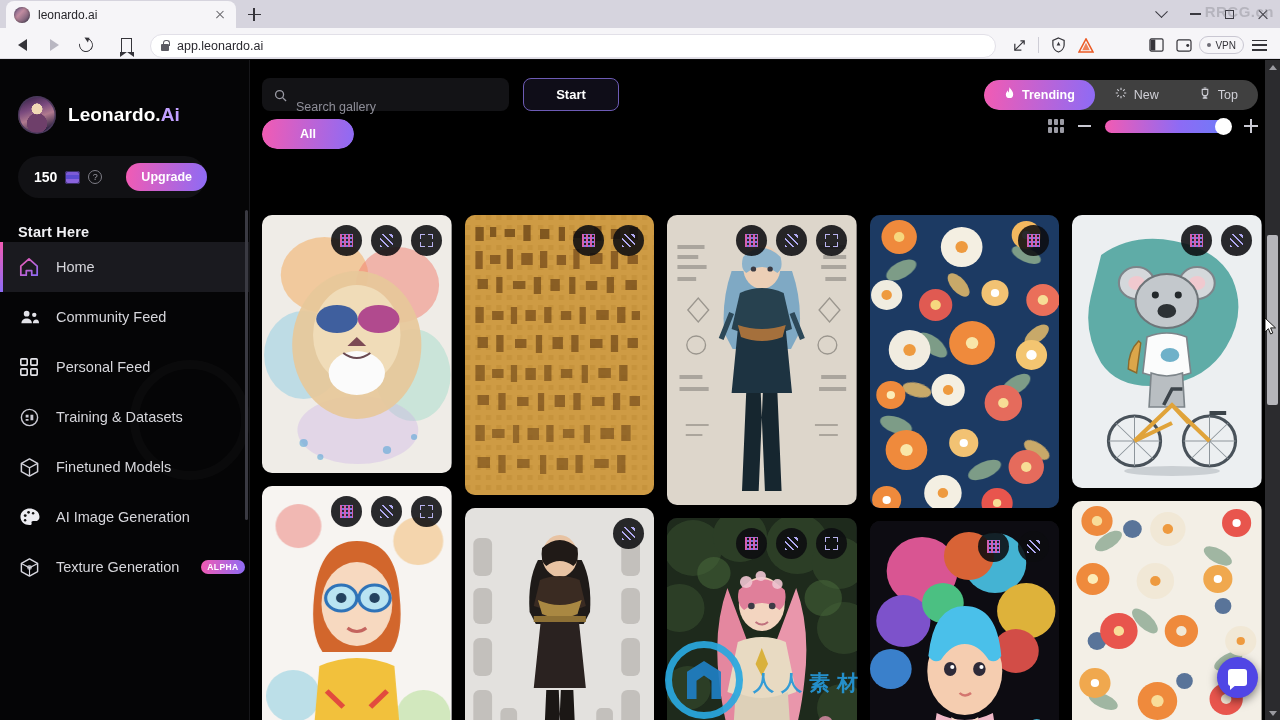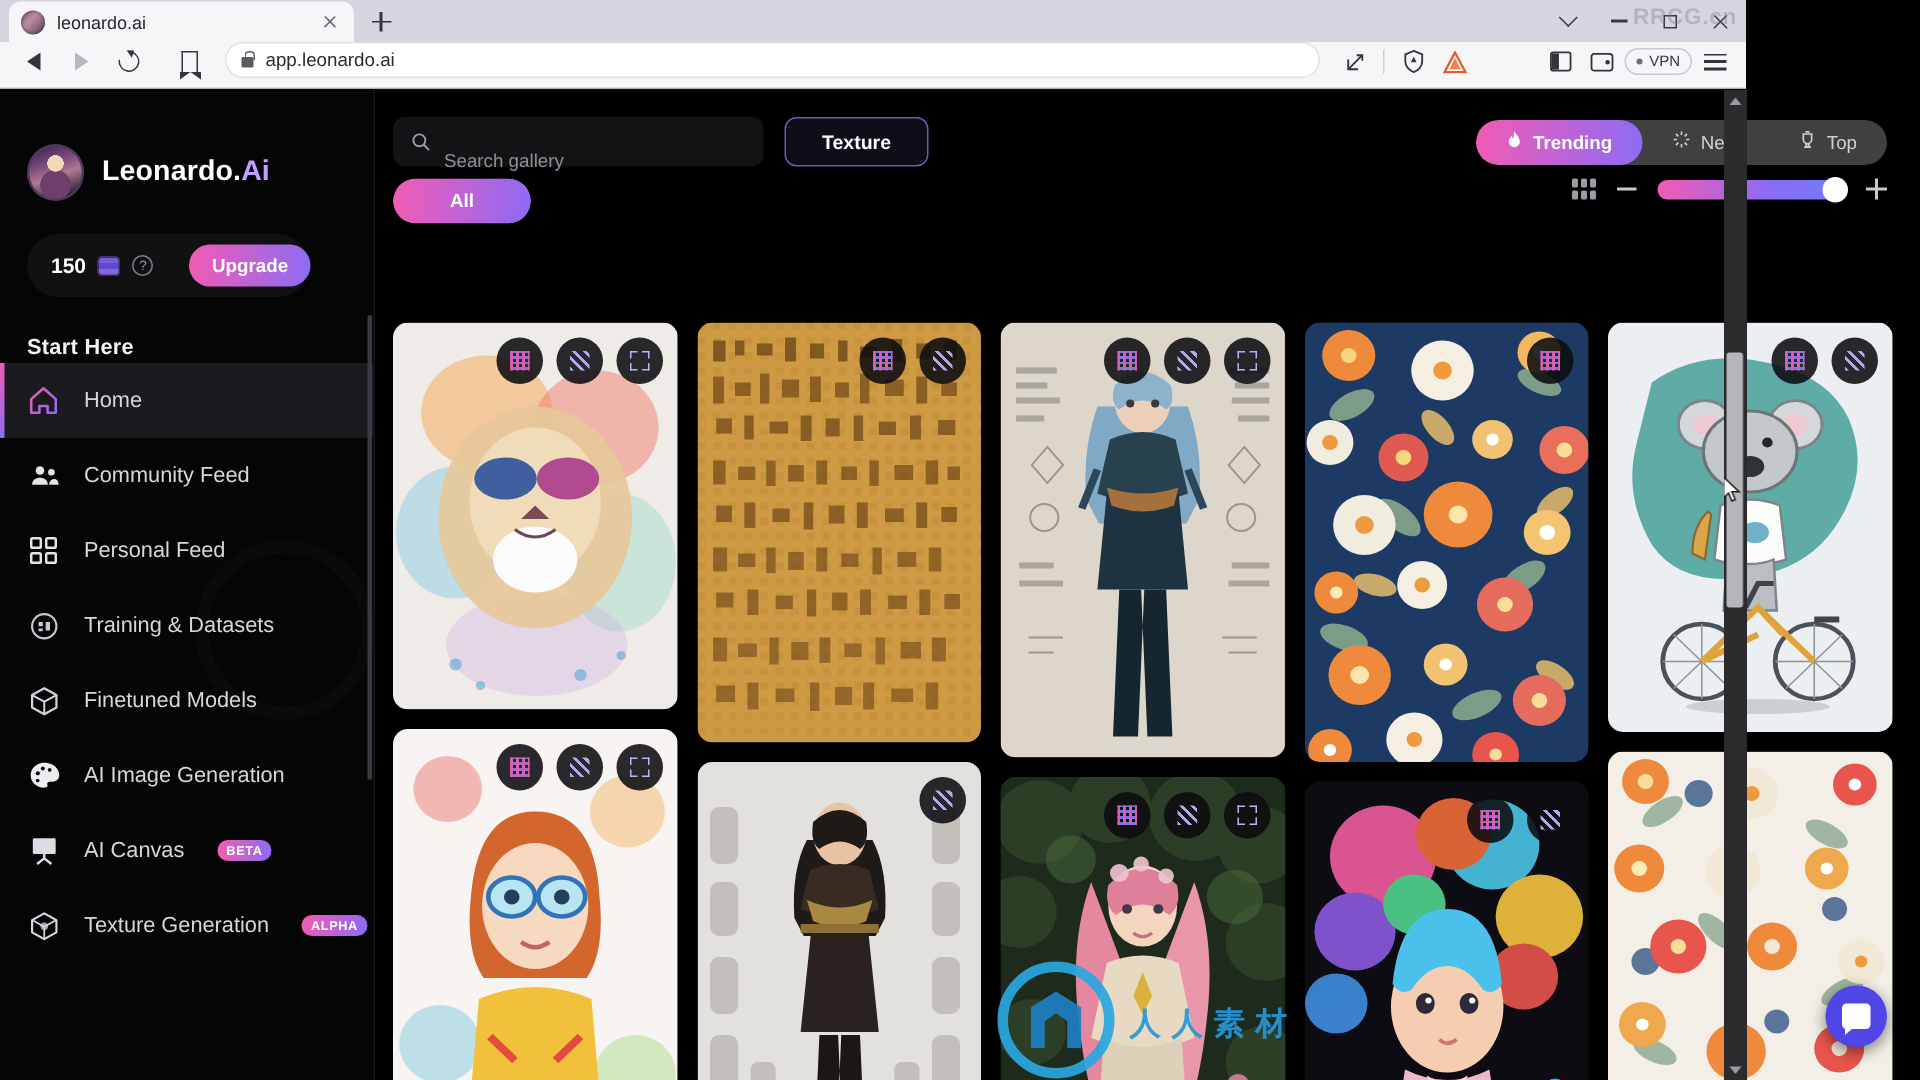--- a/index.html
+++ b/index.html
@@ -4,21 +4,21 @@
 <style>
   * { box-sizing: border-box; margin: 0; padding: 0; }
   html, body {
     width: 1280px; height: 720px;
     overflow: hidden;
     font-family: "Liberation Sans", sans-serif;
     background: #000;
   }
 
   
-  .browser { width: 1164px; height: 720px; position: relative; background:#0a0a0a; }
+  .browser { width: 1280px; height: 720px; position: relative; background:#0a0a0a; }
 
   .tabstrip {
     height: 28px; background: #d6d4de; display: flex; align-items: flex-end;
     position: relative;
   }
   .tab {
     width: 230px; height: 27px; background: #f6f5f8; border-radius: 8px 8px 0 0;
     display: flex; align-items: center; padding: 0 8px; gap: 8px; margin-left: 6px;
     position: relative;
   }
@@ -57,21 +57,21 @@
   .wc-min { width: 11px; height: 1.4px; background: #3a3940; }
   .wc-max { width: 9px; height: 9px; border: 1.4px solid #3a3940; }
   .wc-close { width: 12px; height: 12px; position: relative; }
   .wc-close::before, .wc-close::after {
     content:""; position:absolute; left:0; top:5.5px; width:12px; height:1.4px; background:#3a3940;
   }
   .wc-close::before { transform: rotate(45deg); }
   .wc-close::after  { transform: rotate(-45deg); }
 
   .navbar {
-    height: 31px; background: #f6f5f8; display: flex; align-items: flex-start;
+    height: 31px; background: #f6f5f8; display: flex; align-items: flex-end;
     padding: 0 8px; gap: 4px; border-bottom: 1px solid #dedce4;
   }
   .navbtn { width: 28px; height: 26px; display:flex; align-items:center; justify-content:center; }
   .tri-l { width:0;height:0;border-top:6px solid transparent;border-bottom:6px solid transparent;
            border-right:9px solid #35343a; }
   .tri-r { width:0;height:0;border-top:6px solid transparent;border-bottom:6px solid transparent;
            border-left:9px solid #b9b7c2; }
   .reload { width:14px;height:14px;border:1.6px solid #35343a;border-radius:50%;
             border-top-color: transparent; transform: rotate(-35deg); position: relative; }
   .reload::after { content:""; position:absolute; right:-1px; top:-1px; width:0;height:0;
@@ -487,30 +487,20 @@
               <path d="M11 1.5 C5.5 1.5 1.5 5.4 1.5 10.3 C1.5 15.2 5.5 19 11 19 c2 0 2.6-1 2.2-2 -.5-1.3 .4-2.2 1.8-2.2 h2 c2.6 0 4.5-1.8 4.5-4.4 C21.5 5.2 17 1.5 11 1.5Z" fill="#ececf1"></path>
               <circle cx="6.5" cy="9" r="1.5" fill="#111"></circle>
               <circle cx="10" cy="5.6" r="1.4" fill="#111"></circle>
               <circle cx="14.8" cy="6.6" r="1.3" fill="#111"></circle>
               <circle cx="6.4" cy="14" r="1.3" fill="#111"></circle>
             </svg>
         </div>
         <span>AI Image Generation</span>
       </div>
 
-      <div class="sb-item">
-        <div class="sb-ic">
-          <svg width="21" height="20" viewBox="0 0 22 21">
-              <rect x="3" y="2" width="16" height="11" rx="1" fill="#dcdce4"></rect>
-              <path d="M11 13 V17 M11 16 L6 20 M11 16 L16 20" stroke="#dcdce4" stroke-width="1.7"></path>
-            </svg>
-        </div>
-        <span>AI Canvas</span>
-        <span class="badge">BETA</span>
-      </div>
 
       <div class="sb-item">
         <div class="sb-ic">
           <svg width="21" height="21" viewBox="0 0 22 22">
               <path d="M11 2 L19.5 6.7 V15.3 L11 20 L2.5 15.3 V6.7 Z" fill="none" stroke="#d8d8e0" stroke-width="1.5" stroke-linejoin="round"></path>
               <path d="M2.5 6.7 L11 11.3 L19.5 6.7 M11 11.3 V20" fill="none" stroke="#d8d8e0" stroke-width="1.2"></path>
               <circle cx="11" cy="11" r="2.6" fill="#d8d8e0" opacity=".75"></circle>
             </svg>
         </div>
         <span>Texture Generation</span>
@@ -526,21 +516,21 @@
         <div class="tb-row1">
           <div class="search-wrap">
             <div class="search-ic">
               <svg width="13" height="13" viewBox="0 0 14 14">
                   <circle cx="6" cy="6" r="4.3" fill="none" stroke="#9b9ba5" stroke-width="1.4"></circle>
                   <path d="M9.3 9.3 L13 13" stroke="#9b9ba5" stroke-width="1.4"></path>
                 </svg>
             </div>
             <div class="search-ph">Search gallery</div>
           </div>
-          <div class="search-btn">Texture</div>
+          <div class="search-btn">Start</div>
 
           <div class="seg-right">
             <div class="segbar">
               <div class="seg on">
                 <span>
                   <svg width="11" height="13" viewBox="0 0 12 14">
                       <path d="M6 0 C7 3 10 4 10 8 a4 4 0 0 1 -8 0 c0-2 1.5-3 2-4.5 C4.4 5 5 5.6 5.5 6 C5.2 4 6 2 6 0Z" fill="#fff"></path>
                     </svg>
                 </span>
                 <span>Trending</span>

